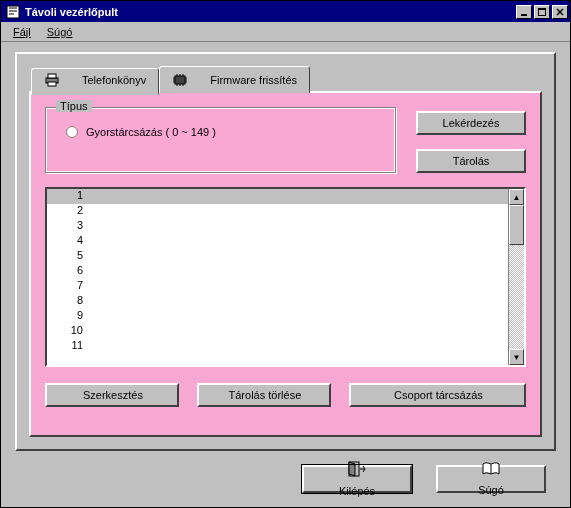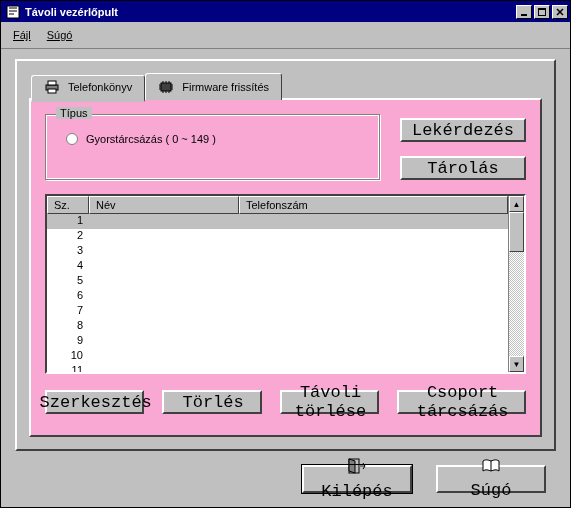--- a/index.html
+++ b/index.html
@@ -47,21 +47,21 @@
     font-size: 9px;
     line-height: 10px;
     text-align: center;
     cursor: pointer;
     display: flex; align-items: center; justify-content: center;
     color: #000;
     font-family: Arial;
     font-weight: bold;
   }
   .menubar {
-    height: 27px;
+    height: 20px;
     display: flex;
     align-items: center;
     padding: 0 4px;
     background: #c0c0c0;
     border-bottom: 1px solid #808080;
   }
   .menu-item {
     padding: 2px 8px;
     cursor: pointer;
     text-decoration: underline;
@@ -86,21 +86,21 @@
   .tabs {
     display: flex;
     position: relative;
     z-index: 2;
     margin-bottom: -2px;
     margin-left: 2px;
   }
   .tab {
     display: flex;
     align-items: center;
-    gap: 8px;
+    gap: 22px;
     padding: 4px 12px;
     background: #c0c0c0;
     border: 1px solid;
     border-color: #fff #404040 #404040 #fff;
     border-bottom: none;
     border-radius: 3px 3px 0 0;
     cursor: pointer;
     position: relative;
   }
   .tab.active {
@@ -169,22 +169,22 @@
     height: 24px;
     background: #c0c0c0;
     border: 2px solid;
     border-color: #fff #404040 #404040 #fff;
     cursor: pointer;
     display: flex;
     align-items: center;
     justify-content: center;
     gap: 8px;
     padding: 0 10px;
-    font-family: Liberation Mono, monospace;
-    font-size: 17px;
+    font-family: Liberation Sans, sans-serif;
+    font-size: 11px;
   }
   .btn.default {
     outline: 1px solid #000;
   }
   .listview-wrap {
     margin-top: 14px;
     border: 2px solid;
     border-color: #404040 #fff #fff #404040;
     background: #fff;
     display: flex;
@@ -336,25 +336,20 @@
             </div>
           </div>
           <div class="right-buttons">
             <button class="btn">Lekérdezés</button>
             <button class="btn">Tárolás</button>
           </div>
         </div>
 
         <div class="listview-wrap">
           <div class="listview">
-            <div class="lv-header">
-              <div class="lv-hcell col-sz">Sz.</div>
-              <div class="lv-hcell col-nev">Név</div>
-              <div class="lv-hcell col-tel">Telefonszám</div>
-            </div>
             <div class="lv-body" id="lv-body">
                 <div class="lv-row selected">
                   <div class="lv-cell col-sz">1</div>
                   <div class="lv-cell col-nev"></div>
                   <div class="lv-cell col-tel"></div>
                 </div>
                 <div class="lv-row">
                   <div class="lv-cell col-sz">2</div>
                   <div class="lv-cell col-nev"></div>
                   <div class="lv-cell col-tel"></div>
@@ -410,22 +405,21 @@
             <div class="sb-btn">▲</div>
             <div class="sb-track">
               <div class="sb-thumb"></div>
             </div>
             <div class="sb-btn">▼</div>
           </div>
         </div>
 
         <div class="bottom-buttons">
           <button class="btn">Szerkesztés</button>
-          <button class="btn">Törlés</button>
-          <button class="btn">Távoli törlése</button>
+          <button class="btn">Tárolás törlése</button>
           <button class="btn wide">Csoport tárcsázás</button>
         </div>
       </div>
     </div>
 
     <div class="footer-buttons">
       <button class="btn default">
         <span>
           <svg width="18" height="16" viewBox="0 0 18 16">
               <rect x="1" y="1" width="10" height="14" fill="#c0c0c0" stroke="#000"></rect>

